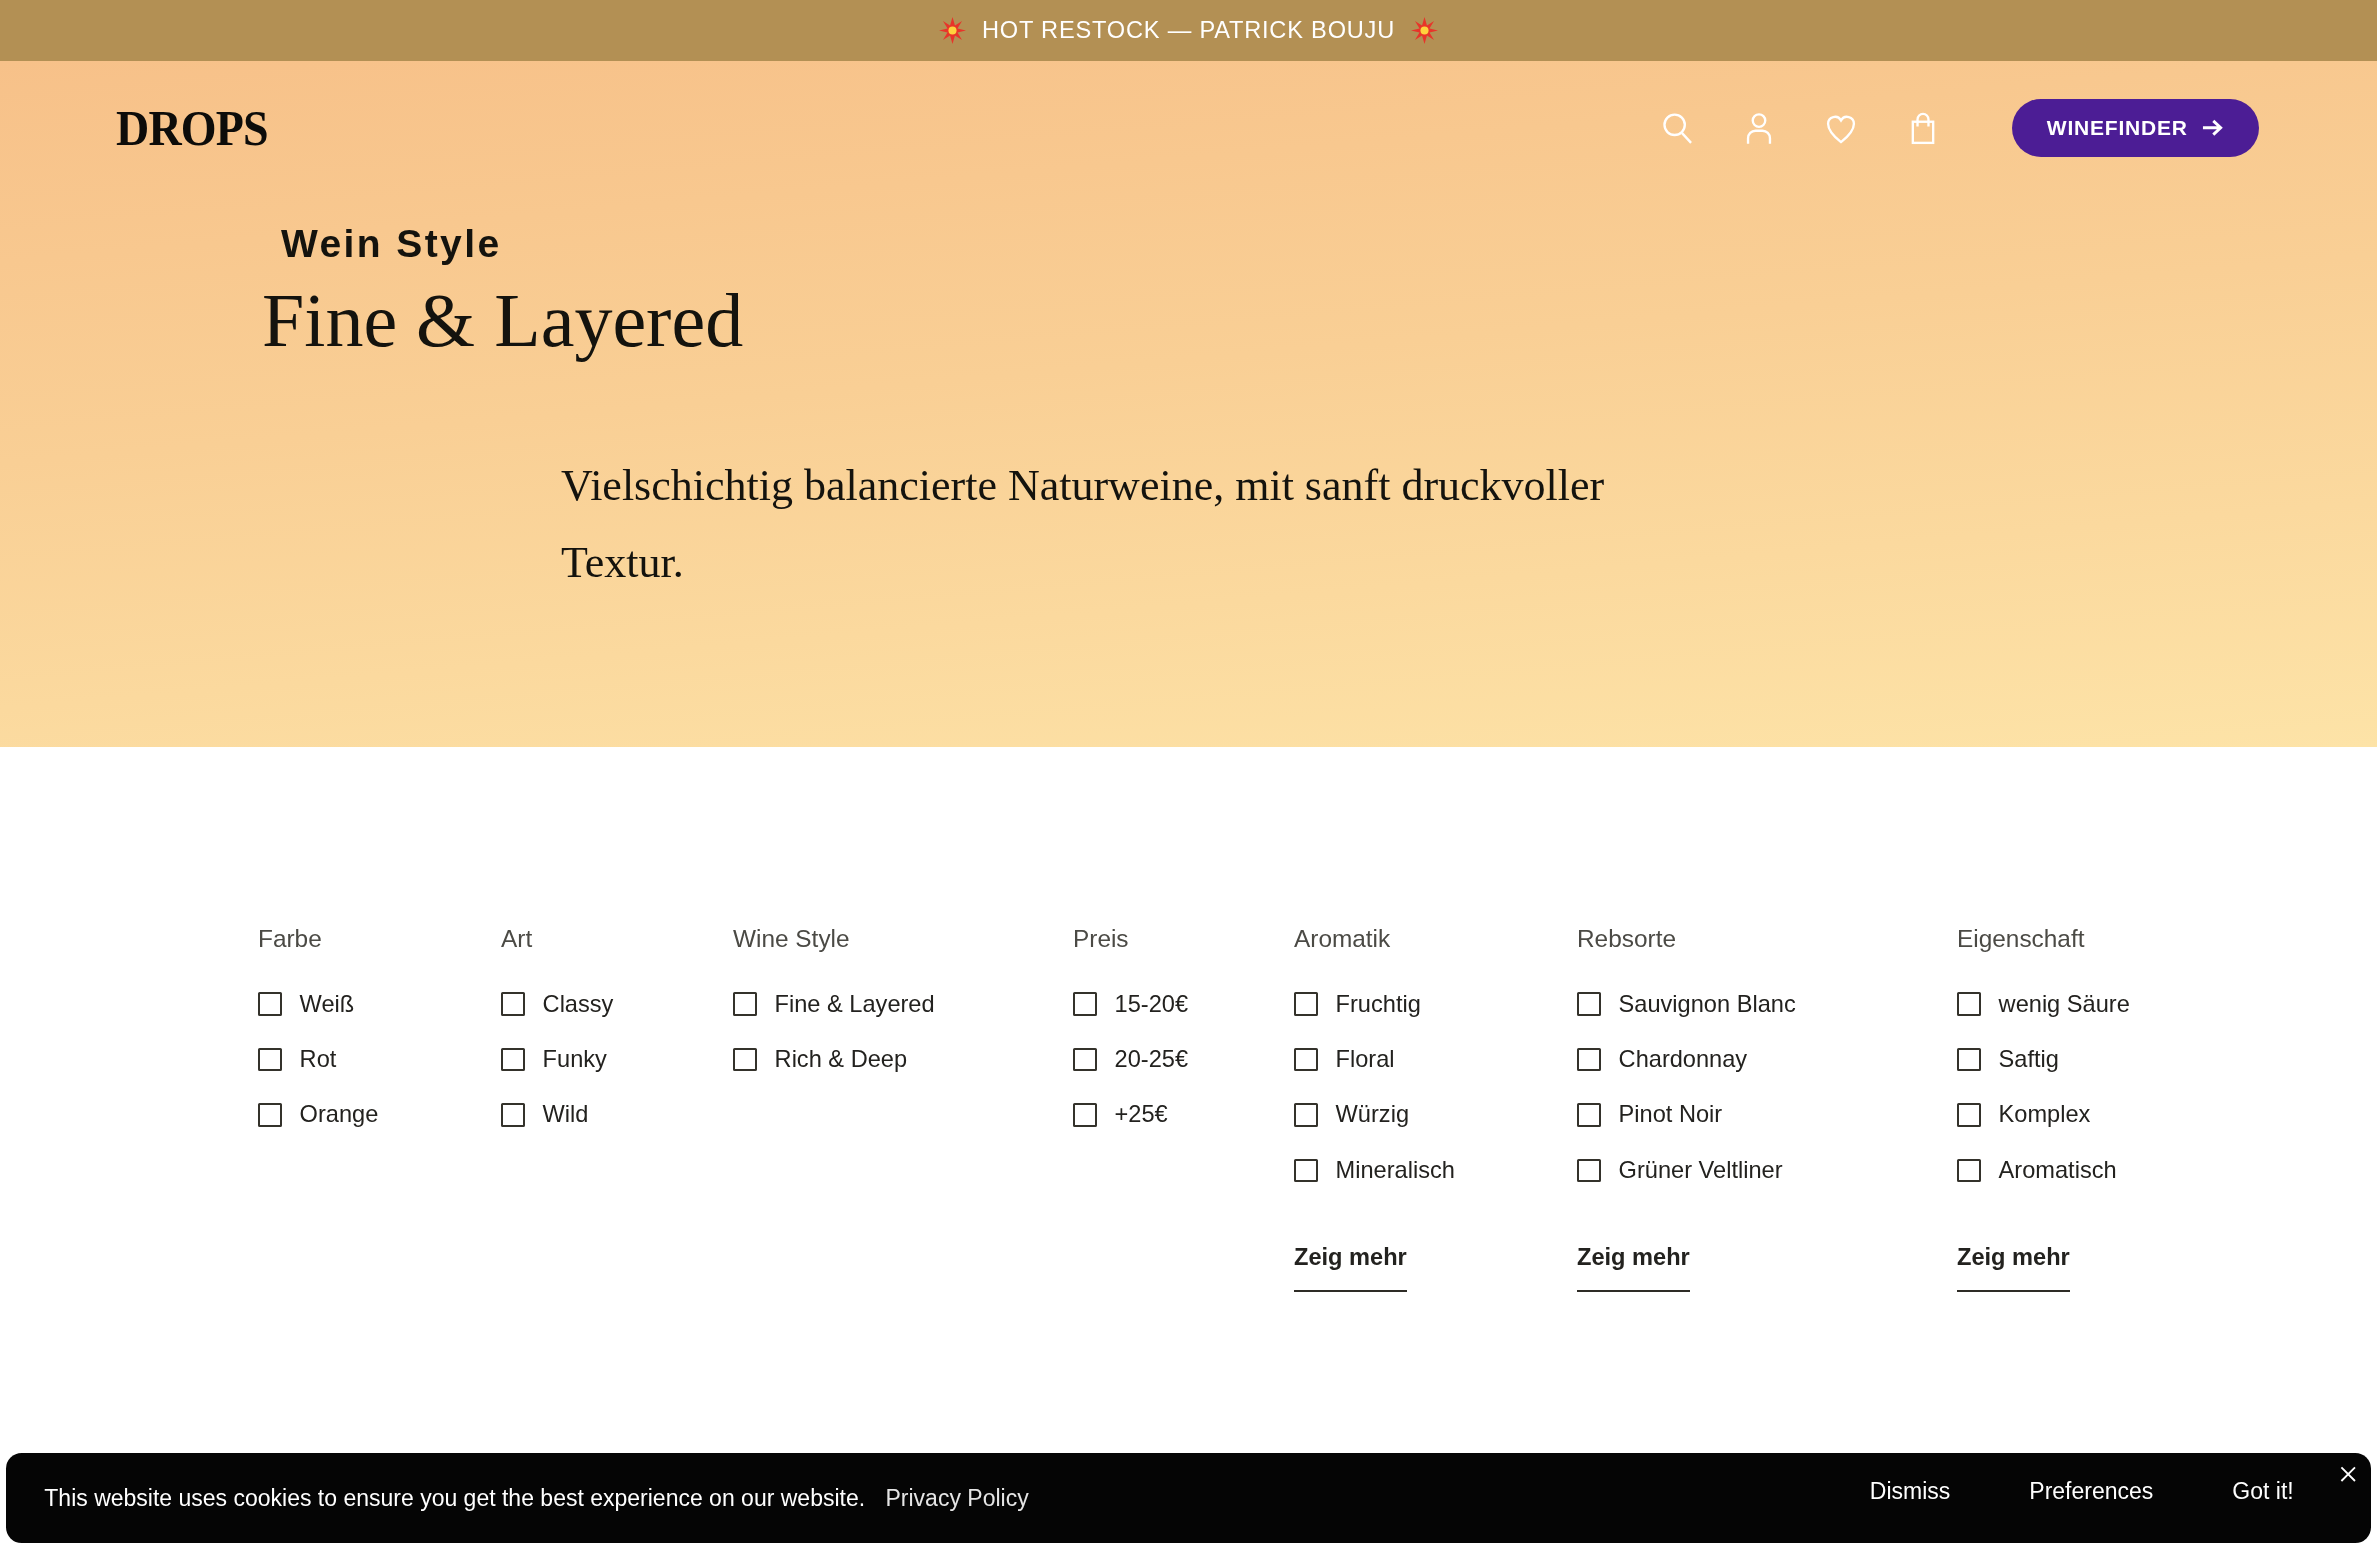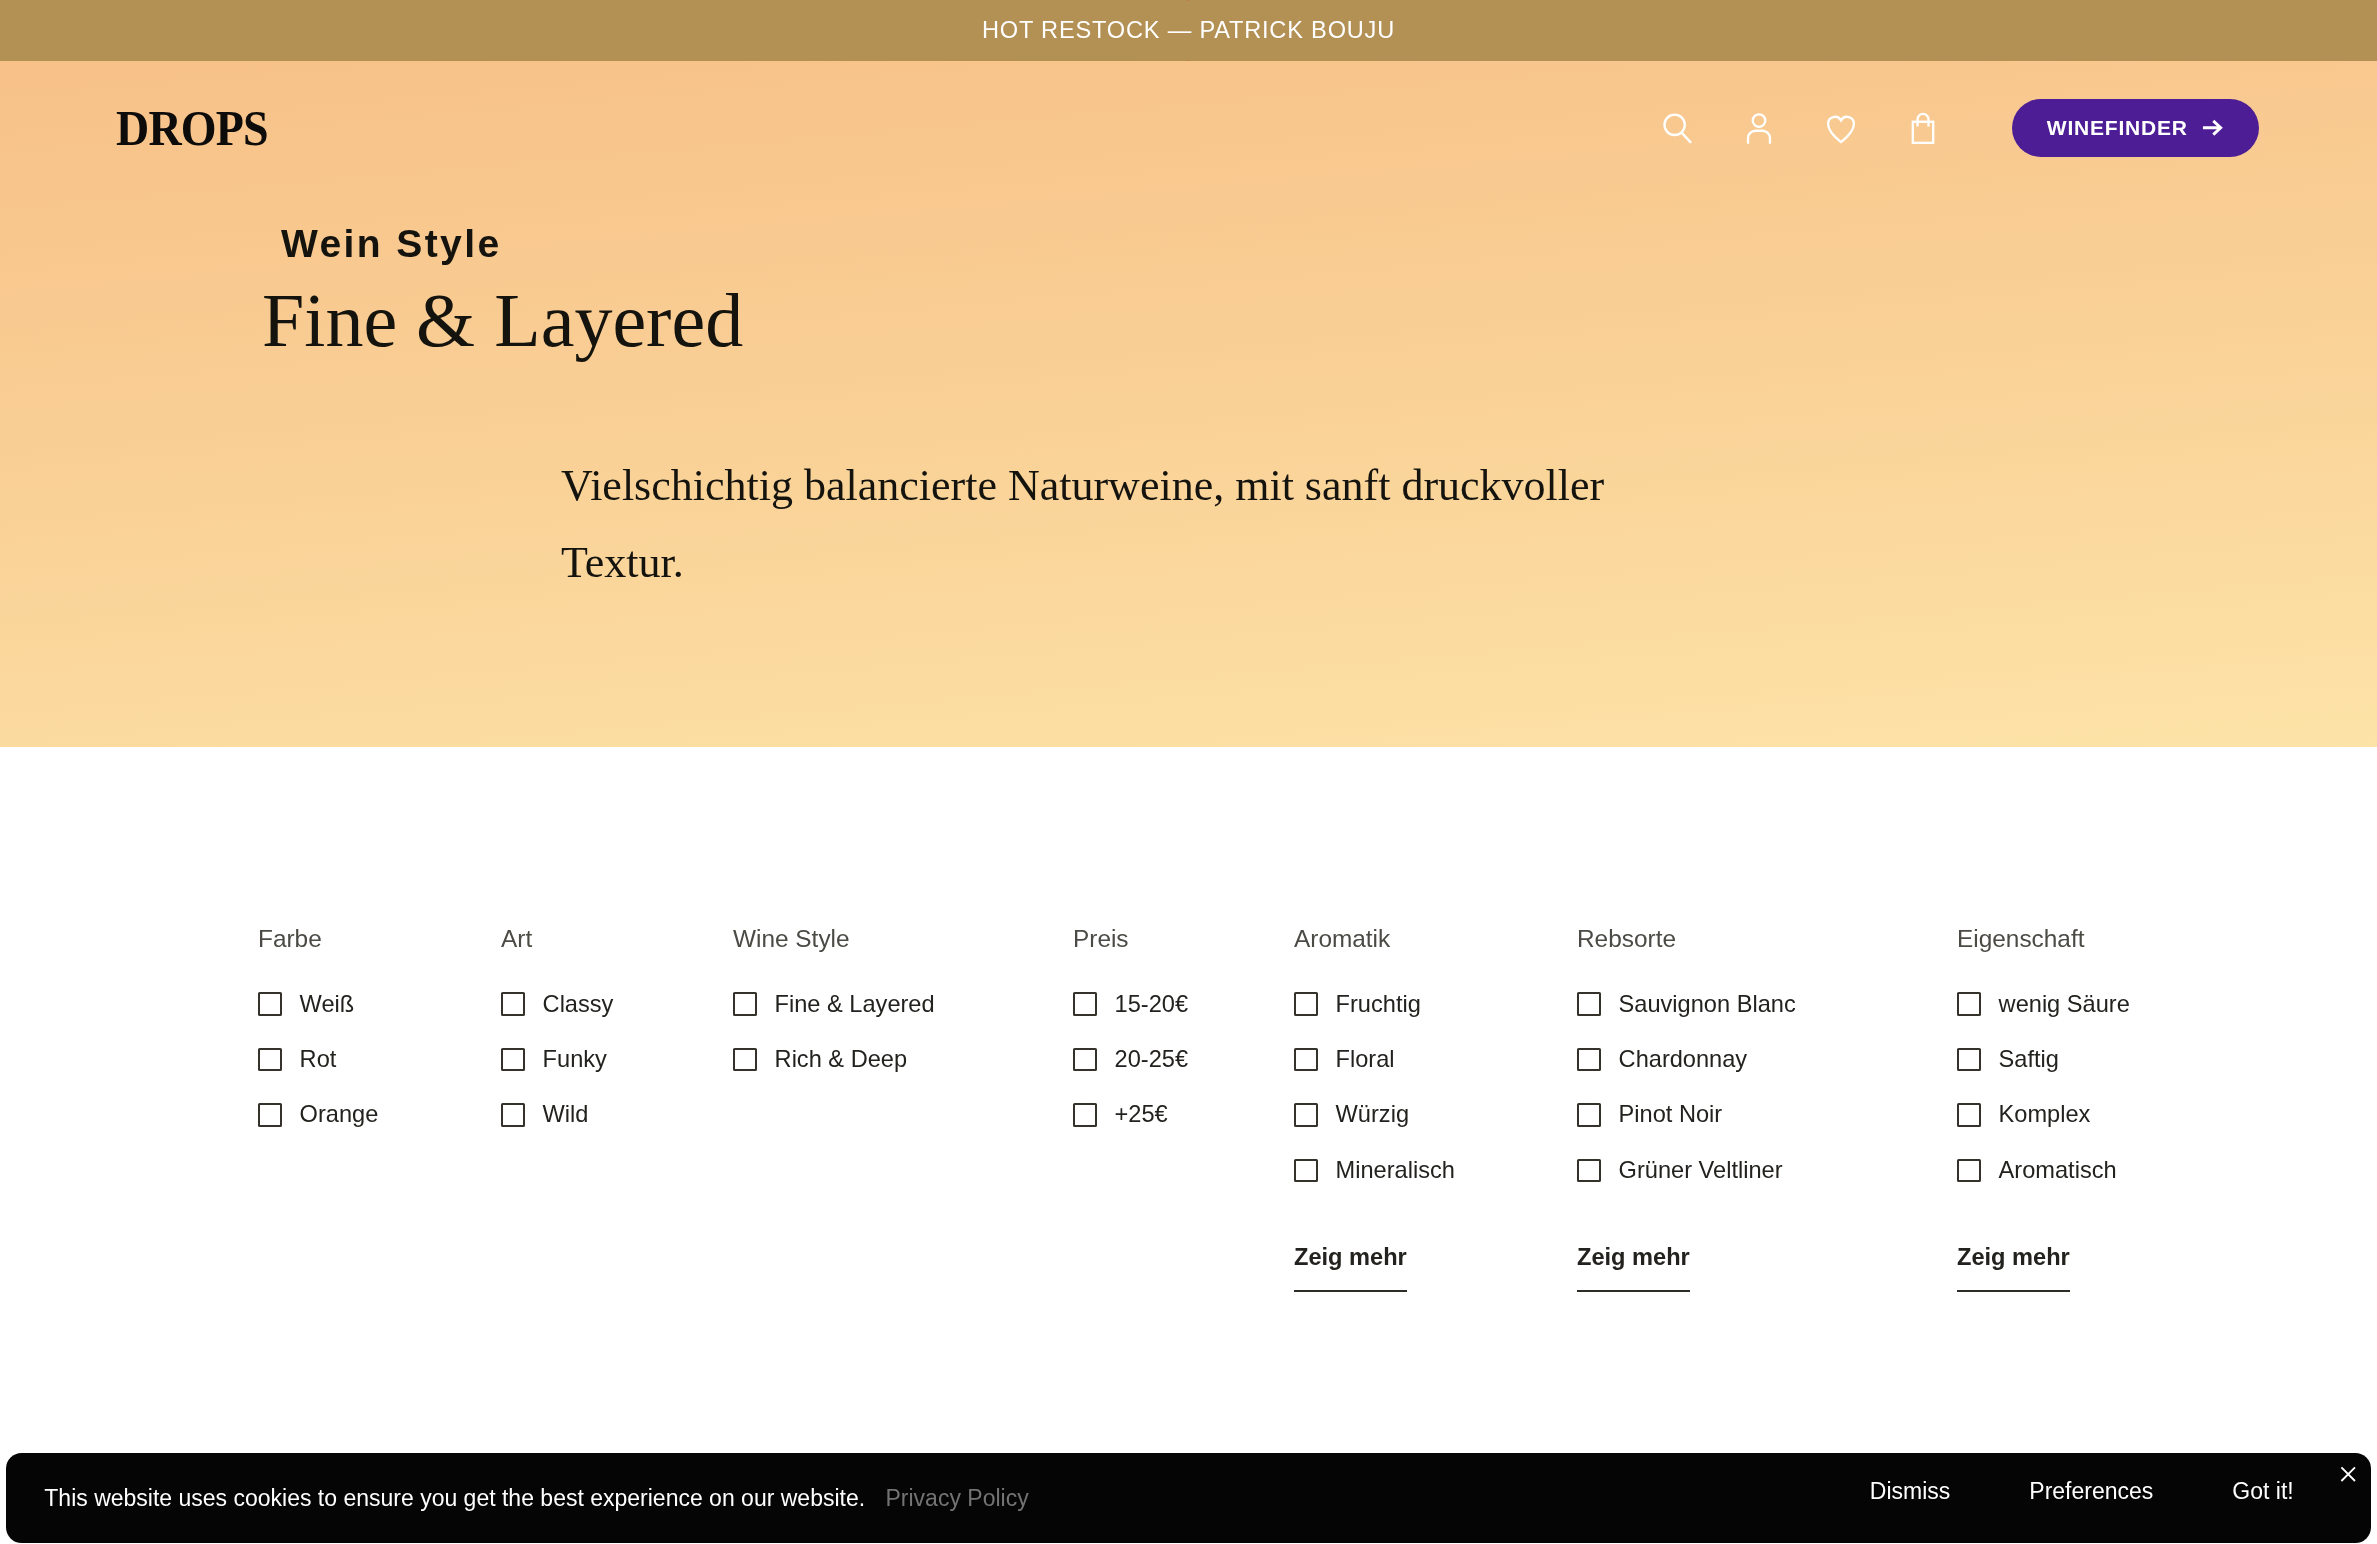--- a/index.html
+++ b/index.html
@@ -10,21 +10,21 @@
     position:relative;
     overflow:hidden;
     color:#1f1e1b;
   }
 
   
   .promo {
     position:absolute; left:0; top:0; width:2377px; height:61px;
     background:#b39054;
     display:flex; align-items:center; justify-content:center; gap:15.7px;
-    color:#ffffff; font-size:23.6px; font-weight:500; letter-spacing:0.8px;flex-direction:column;
+    color:#ffffff; font-size:23.6px; font-weight:500; letter-spacing:0.8px;
   }
   .burst { width:27px; height:27px; display:inline-block; }
 
   
   .hero {
     position:absolute; left:0; top:61px; width:2377px; height:686px;
     background:linear-gradient(175deg, #f7c189 0%, #f9cf95 45%, #fde3a7 100%);
   }
 
   
@@ -92,21 +92,21 @@
   }
 
   
   .cookie {
     position:absolute; left:6.3px; right:6.3px; top:1453px; height:90px;
     background:#050505; border-radius:15.7px;
     display:flex; align-items:center; padding-left:38px;
     color:#ffffff; font-size:23px;
   }
   .cookie .msg { color:#ffffff; }
-  .cookie .privacy { margin-left:20.4px; color:#737373; cursor:pointer;text-align:center; }
+  .cookie .privacy { margin-left:20.4px; color:#e5e5e5; cursor:pointer;text-align:center; }
   .cookie-actions {
     position:absolute; right:77px; top:0; height:77px;
     display:flex; align-items:center; gap:79px;
   }
   .cookie-actions span { color:#ffffff; font-size:23px; cursor:pointer; white-space:nowrap; }
   .cookie-close {
     position:absolute; right:12.6px; top:11px; width:20.4px; height:20.4px; cursor:pointer;
   }
 </style>
 </head>

